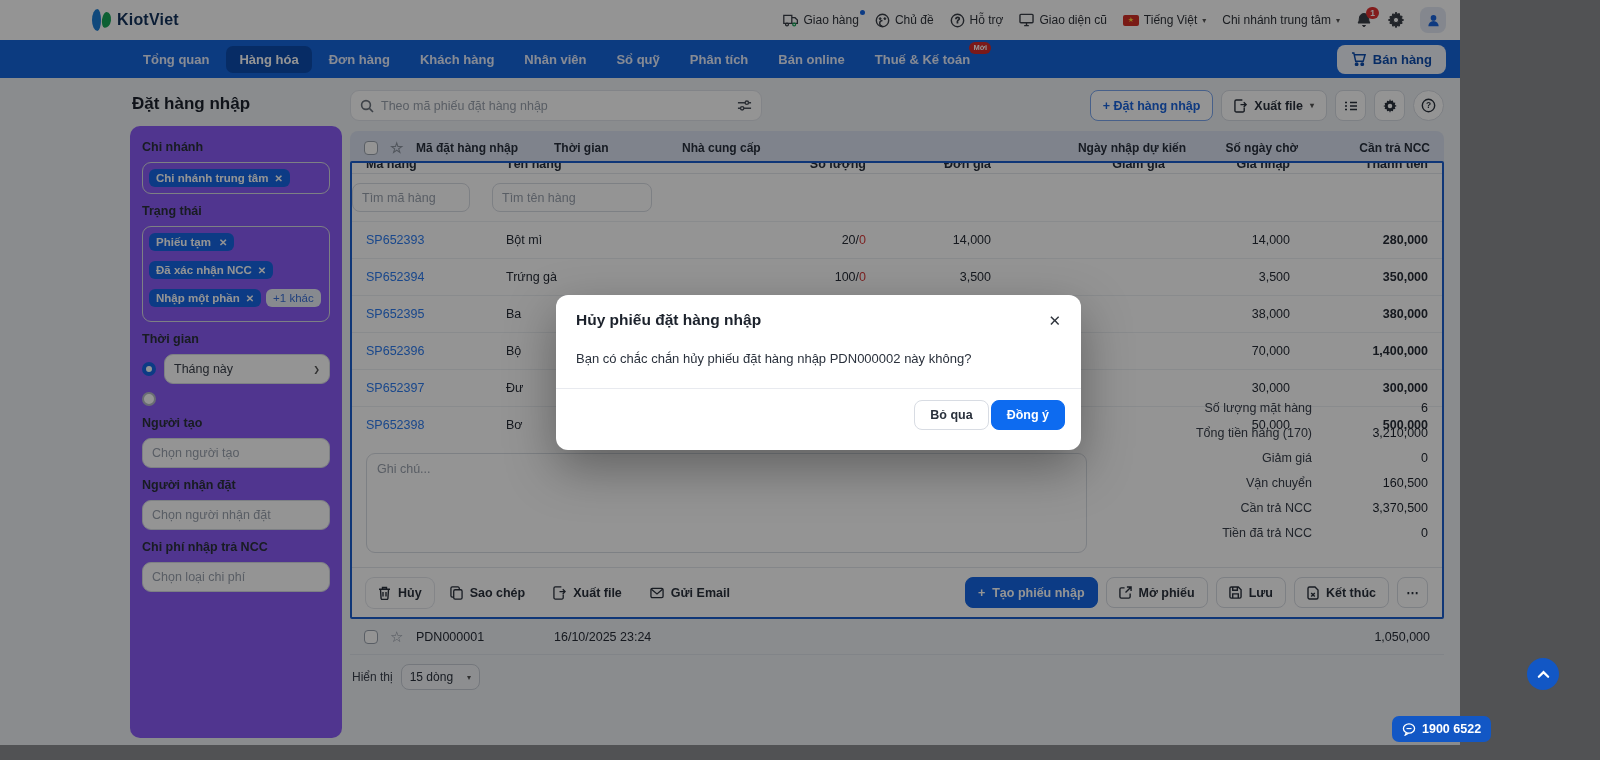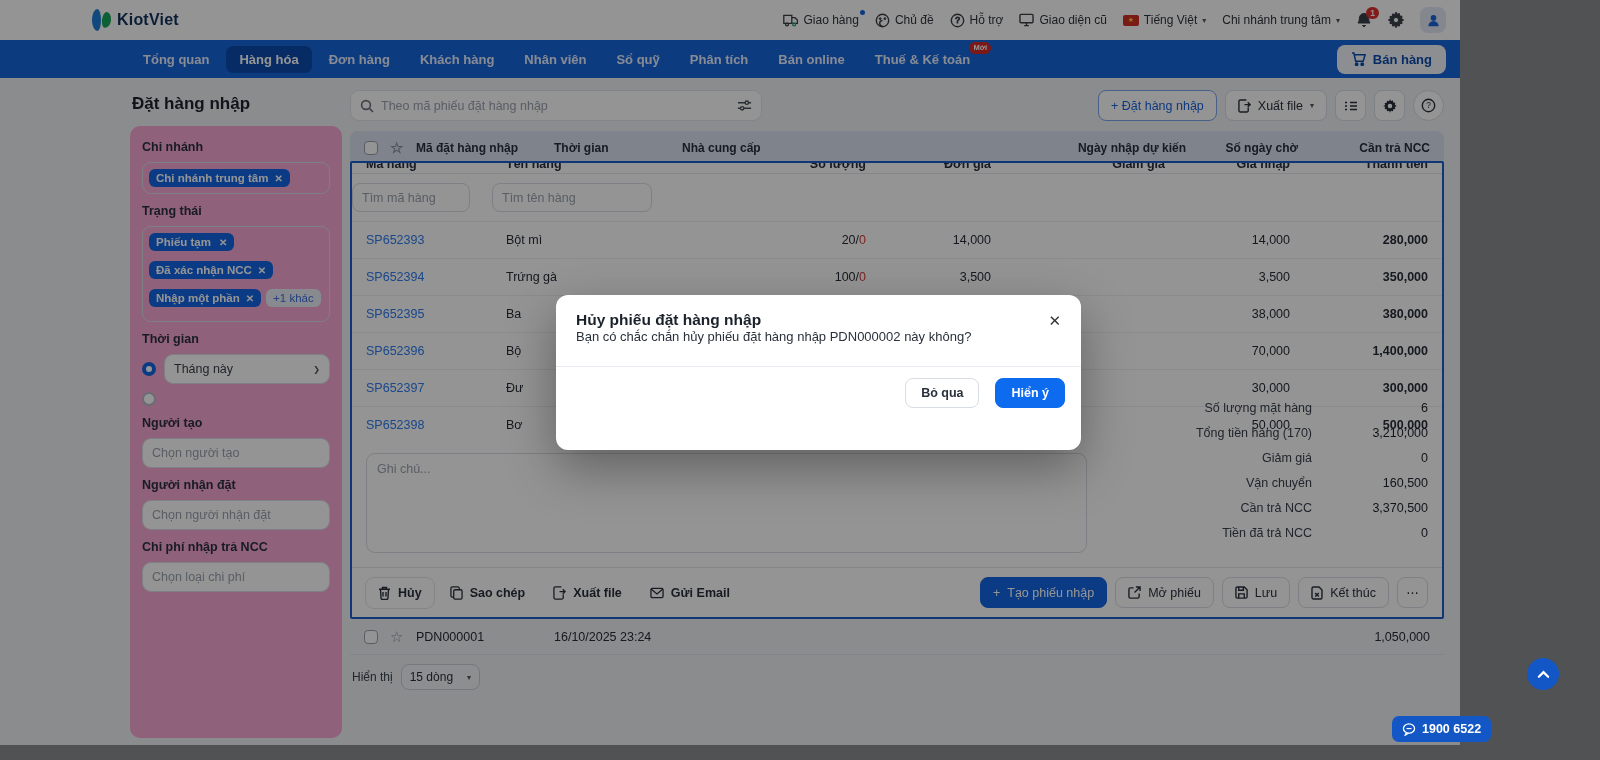--- a/index.html
+++ b/index.html
@@ -29,42 +29,42 @@
   .navbar { height:38px; background:#1666dd; display:flex; align-items:center; padding:0 14px 0 130px; gap:4px; }
   .nav-tab { color:#e8efff; font-size:13px; font-weight:bold; padding:6px 13px; border-radius:7px; cursor:pointer; position:relative; white-space:nowrap; }
   .nav-tab.active { background:#0d4cae; color:#ffffff; }
   .badge-new { position:absolute; top:-4px; right:-8px; background:#d42b2b; color:#fff; font-size:7.5px; font-weight:bold; padding:1.5px 4px; border-radius:7px; }
   .sell-btn { margin-left:auto; background:#f2f5fb; color:#0d4cae; font-size:13px; font-weight:bold; border:none; border-radius:8px; height:29px; padding:0 14px; display:flex; align-items:center; gap:7px; cursor:pointer; }
 
   
   .content { display:flex; padding:8px 16px 0 130px; gap:8px; }
   .side { width:212px; flex:none; }
   .page-title { font-size:17px; font-weight:bold; color:#1c222c; margin:8px 0 12px 2px; }
-  .filter-card { background:#f9a8d4; border-radius:10px; padding:12px 12px 16px; height:612px; }
+  .filter-card { background:#8b5cf6; border-radius:10px; padding:12px 12px 16px; height:612px; }
   .f-label { font-size:12.5px; font-weight:bold; color:#2a313c; margin:10px 0 8px; }
   .f-box { border:1px solid #d8dce3; border-radius:9px; padding:6px; display:flex; flex-wrap:wrap; gap:5px; }
   .chip { background:#1667e5; color:#fff; font-size:11.5px; font-weight:bold; border-radius:6px; padding:3px 7px; display:inline-flex; align-items:center; gap:6px; cursor:pointer; }
   .chip .x { font-size:10px; }
   .chip-more { background:#e9eef7; color:#3a6fd8; font-size:11.5px; border-radius:6px; padding:3px 7px; align-self:center; cursor:pointer; }
   .radio-row { display:flex; align-items:center; gap:8px; margin-bottom:8px; }
   .radio { width:14px; height:14px; border-radius:50%; border:2px solid #b6bcc6; background:#fff; flex:none; }
   .radio.on { border:4.5px solid #1667e5; }
   .select-box { flex:1; border:1px solid #d8dce3; border-radius:9px; height:30px; display:flex; align-items:center; padding:0 9px; font-size:12.5px; color:#3a404a; justify-content:space-between; cursor:pointer; background:#fff; }
   .f-input { width:100%; border:1px solid #d8dce3; border-radius:9px; height:30px; padding:0 9px; font-size:12.5px; color:#3a404a; background:#fff; }
   .f-input::placeholder { color:#9aa2ae; }
 
   .main { flex:1; min-width:0; }
 
   
   .toolbar { display:flex; align-items:center; margin:4px 0 10px; }
   .searchbar { width:412px; height:31px; background:#fff; border:1px solid #e1e4ea; border-radius:9px; display:flex; align-items:center; padding:0 9px; gap:7px; }
   .searchbar input { border:none; outline:none; flex:1; font-size:12.5px; color:#333; background:transparent; }
   .searchbar input::placeholder { color:#9aa2ae; }
   .tb-right { margin-left:auto; display:flex; align-items:center; gap:8px; }
-  .btn { height:31px; border-radius:8px; border:1px solid #d8dce3; background:#fff; display:inline-flex; align-items:center; gap:7px; padding:0 12px; font-size:12.5px; font-weight:normal; color:#2a313c; cursor:pointer; font-family:inherit; }
+  .btn { height:31px; border-radius:8px; border:1px solid #d8dce3; background:#fff; display:inline-flex; align-items:center; gap:7px; padding:0 12px; font-size:12.5px; font-weight:bold; color:#2a313c; cursor:pointer; font-family:inherit; }
   .btn.outline-blue { border-color:#7aa6ee; color:#1a64dd; }
   .btn.icon-only { width:31px; padding:0; justify-content:center; }
   .btn.round { border-radius:50%; }
 
   
   .thead { background:#dbe2f1; border-radius:8px 8px 0 0; display:grid; grid-template-columns:26px 26px 138px 128px 1fr 150px 112px 132px; align-items:center; height:33px; padding:0 14px; font-size:12px; font-weight:bold; color:#28303d; }
   .thead .ta-r, .cell.ta-r { text-align:right; }
   .checkbox { width:14px; height:14px; border:1.5px solid #9aa2ae; border-radius:4px; background:#fff; }
   .star { color:#8d95a1; font-size:15px; line-height:1; }
 
@@ -100,22 +100,22 @@
   .row2 { display:grid; grid-template-columns:26px 26px 138px 128px 1fr 150px 112px 132px; align-items:center; height:36px; padding:0 14px; font-size:12.5px; color:#262c36; background:transparent; border-bottom:1px solid #dfe3ea; }
   .pager { display:flex; align-items:center; gap:8px; padding:9px 0 0 2px; font-size:12px; color:#3a414c; }
   .page-select { border:1px solid #c9ced6; border-radius:8px; height:26px; padding:0 8px; display:flex; align-items:center; gap:14px; font-size:12px; background:#f3f5f8; color:#2a313c; cursor:pointer; }
 
   
   .overlay { position:absolute; left:0; top:0; width:1460px; height:745px; background:rgba(0,0,0,0.42); z-index:50; }
   .modal { position:absolute; left:556px; top:295px; width:525px; height:155px; background:#fff; border-radius:12px; z-index:60; box-shadow:0 18px 50px rgba(0,0,0,.35); padding:16px 20px 0; }
   .modal-head { display:flex; align-items:center; }
   .modal-title { font-size:15.5px; font-weight:bold; color:#1c222c; }
   .modal-x { margin-left:auto; font-size:15px; color:#30353d; cursor:pointer; line-height:1; }
-  .modal-body { font-size:13px; color:#2a313c; }
-  .modal-foot { border-top:1px solid #e8eaef; margin:22px -20px 0; padding:11px 16px; display:flex; justify-content:flex-end; gap:16px; }
+  .modal-body { font-size:13px; color:#2a313c; margin-top:22px; }
+  .modal-foot { border-top:1px solid #e8eaef; margin:22px -20px 0; padding:11px 16px; display:flex; justify-content:flex-end; gap:2px; }
   .m-btn { height:30px; border-radius:8px; font-size:12.5px; font-weight:bold; padding:0 15px; cursor:pointer; font-family:inherit; }
   .m-btn.sec { background:#fff; border:1px solid #d8dce3; color:#2a313c; }
   .m-btn.pri { background:#0d6bf0; border:1px solid #0d6bf0; color:#fff; }
 
   
   .scroll-top { position:absolute; left:1527px; top:658px; width:32px; height:32px; border-radius:50%; background:#1257c5; color:#fff; display:flex; align-items:center; justify-content:center; z-index:70; cursor:pointer; }
   .hotline { position:absolute; left:1392px; top:716px; height:26px; background:#1257c5; color:#fff; border-radius:7px; display:flex; align-items:center; gap:6px; padding:0 10px; font-size:12.5px; font-weight:bold; z-index:70; cursor:pointer; }
 
   svg { display:block; }
 </style>
@@ -568,21 +568,21 @@
 </div>
 
 <div class="modal">
   <div class="modal-head">
     <span class="modal-title">Hủy phiếu đặt hàng nhập</span>
     <span class="modal-x">✕</span>
   </div>
   <div class="modal-body">Bạn có chắc chắn hủy phiếu đặt hàng nhập PDN000002 này không?</div>
   <div class="modal-foot">
     <button class="m-btn sec">Bỏ qua</button>
-    <button class="m-btn pri">Hiển ý</button>
+    <button class="m-btn pri">Đồng ý</button>
   </div>
 </div>
 
 <div class="scroll-top">
   <span>
       <svg width="13" height="9" viewBox="0 0 14 9" fill="none" stroke="#ffffff" stroke-width="2.4" stroke-linecap="round">
         <path d="M2 7l5-5 5 5"></path>
       </svg>
     </span>
 </div>

